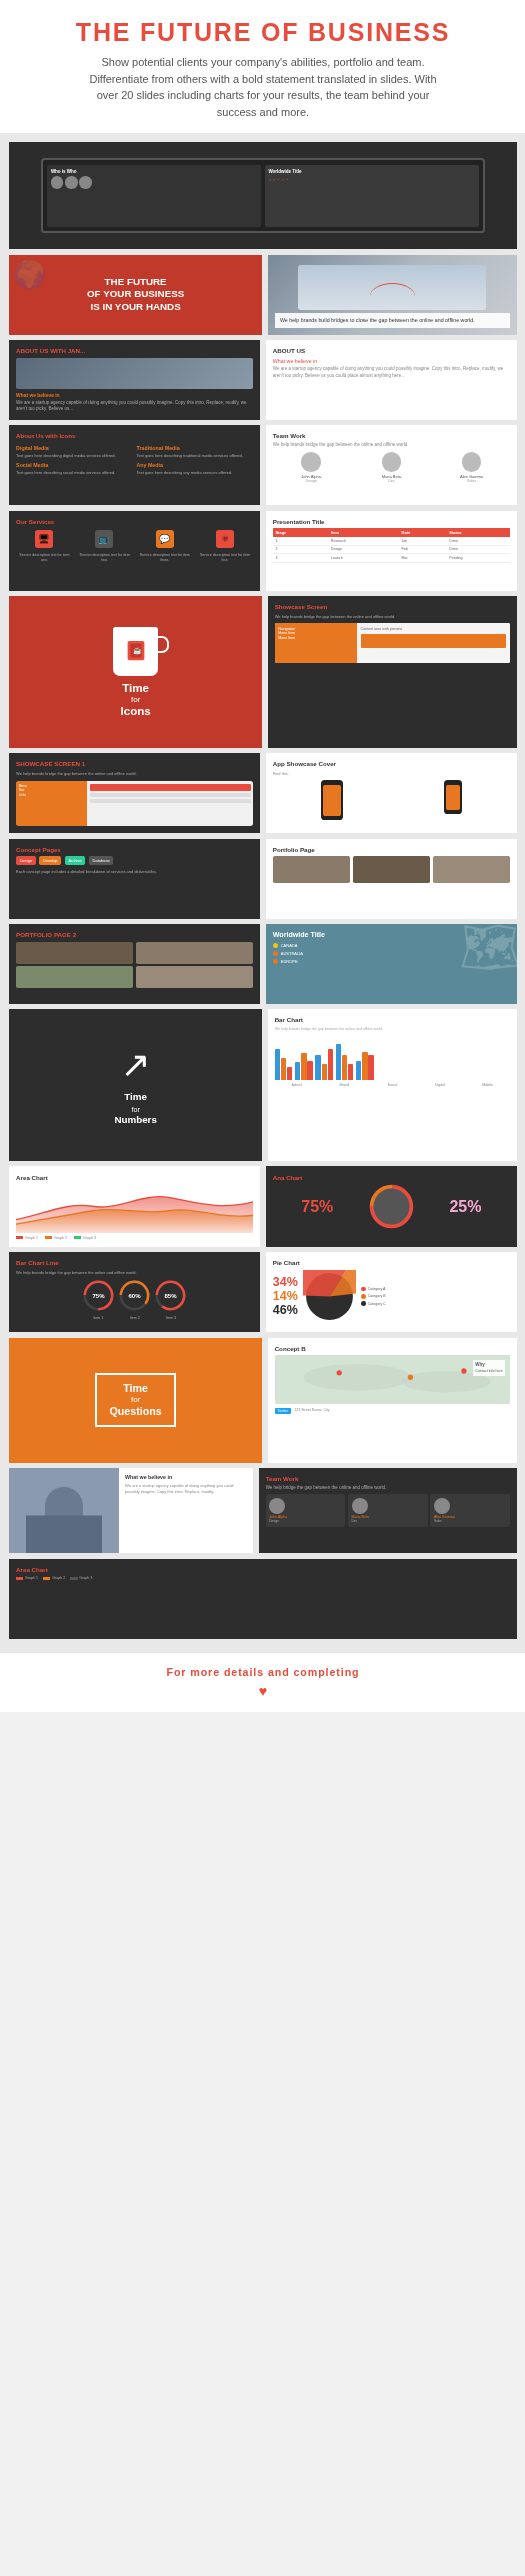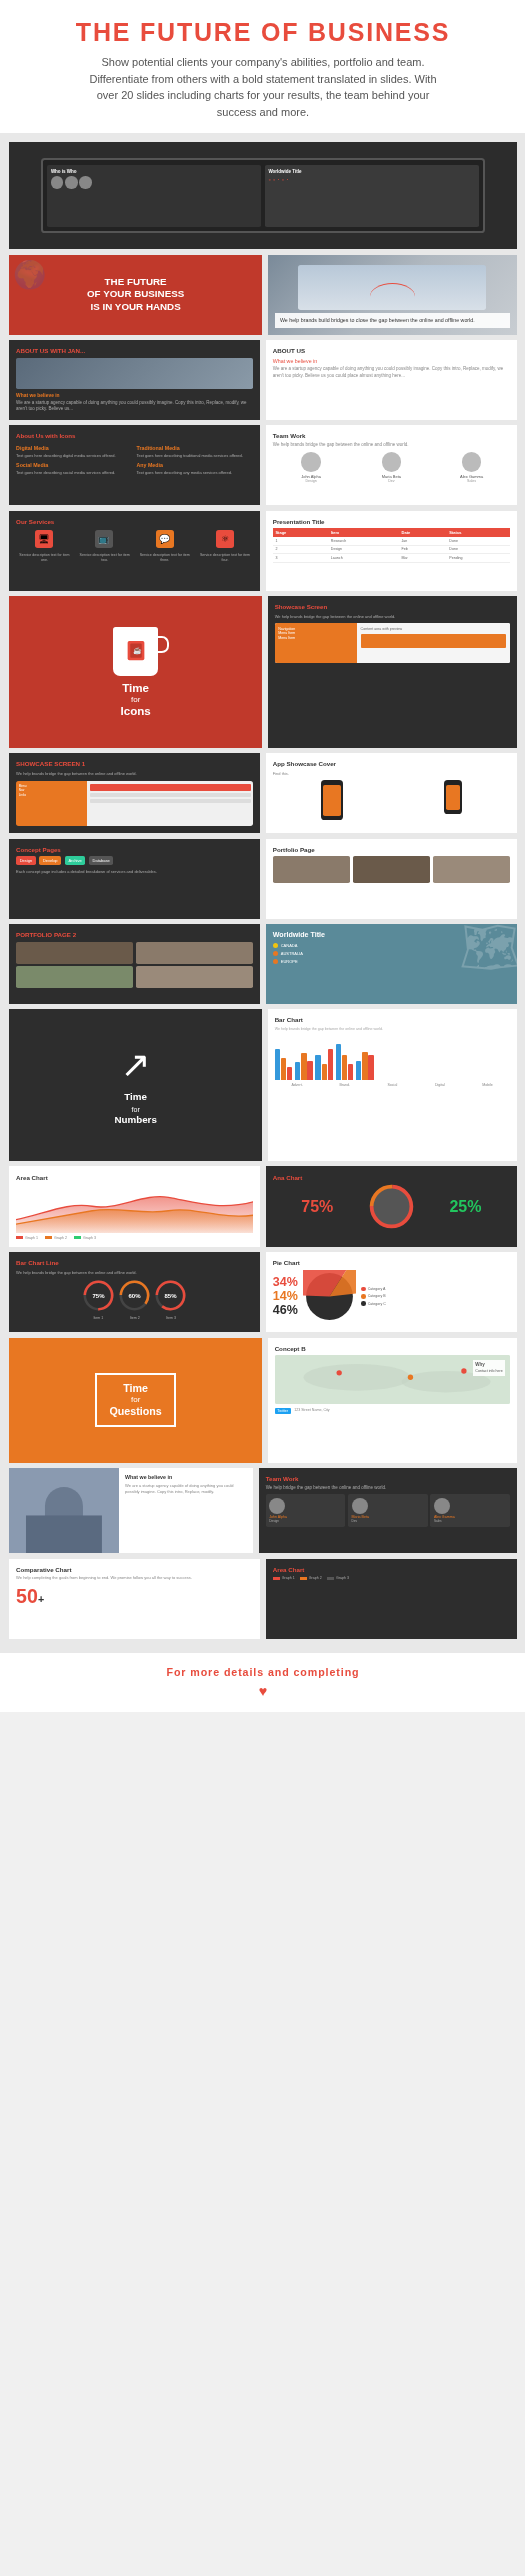--- a/index.html
+++ b/index.html
@@ -1234,21 +1234,21 @@
       <div class="slide-pie-title">Ana Chart</div>
       <div style="display:flex;align-items:center;gap:7.1px;">
         <div style="flex:1;text-align:center;">
           <div style="font-size:16px;font-weight:900;color:#e84c3d;">75%</div>
         </div>
         <svg width="45" height="45" viewBox="0 0 36 36">
           <circle cx="18" cy="18" r="15.9" fill="#555" stroke="#e84c3d" stroke-width="3" stroke-dasharray="75 25" stroke-dashoffset="25"></circle>
           <circle cx="18" cy="18" r="15.9" fill="none" stroke="#e87722" stroke-width="3" stroke-dasharray="25 75" stroke-dashoffset="-50"></circle>
         </svg>
         <div style="flex:1;text-align:center;">
-          <div style="font-size:16px;font-weight:900;color:#22c55e;">25%</div>
+          <div style="font-size:16px;font-weight:900;color:#f9a8d4;">25%</div>
         </div>
       </div>
     </div>
   </div>
 
   <div class="slide-row">
     <div class="slide slide-circular">
       <div class="slide-circular-title">Bar Chart Line</div>
       <p style="color:#aaa;font-size:4px;margin-bottom:5.3px;">We help brands bridge the gap between the online and offline world.</p>
       <div class="circular-row">
@@ -1374,28 +1374,20 @@
         <div class="team-member-dark">
           <div class="team-avatar-dark"></div>
           <div class="team-name-dark">Alex Gamma</div>
           <div class="team-role-dark">Sales</div>
         </div>
       </div>
     </div>
   </div>
 
   <div class="slide-row">
-    <div class="slide slide-comparative">
-      <div class="slide-comparative-title">Comparative Chart</div>
-      <p style="color:#888;font-size:4px;margin-bottom:5.3px;line-height:1.5;">We help completing the goals from beginning to end. We promise follow you all the way to success.</p>
-      <div style="display:flex;align-items:baseline;">
-        <div class="big-number">50</div>
-        <div class="big-number-suffix">+</div>
-      </div>
-    </div>
     <div class="slide slide-area-bottom">
       <div class="slide-area-bottom-title">Area Chart</div>
       <div style="display:flex;gap:5.3px;margin-top:2.7px;">
         <div style="display:flex;align-items:center;gap:1.8px;">
           <div style="width:7.1px;height:2.7px;background:#e84c3d;"></div>
           <span style="font-size:3.6px;color:#aaa;">Graph 1</span>
         </div>
         <div style="display:flex;align-items:center;gap:1.8px;">
           <div style="width:7.1px;height:2.7px;background:#e87722;"></div>
           <span style="font-size:3.6px;color:#aaa;">Graph 2</span>

